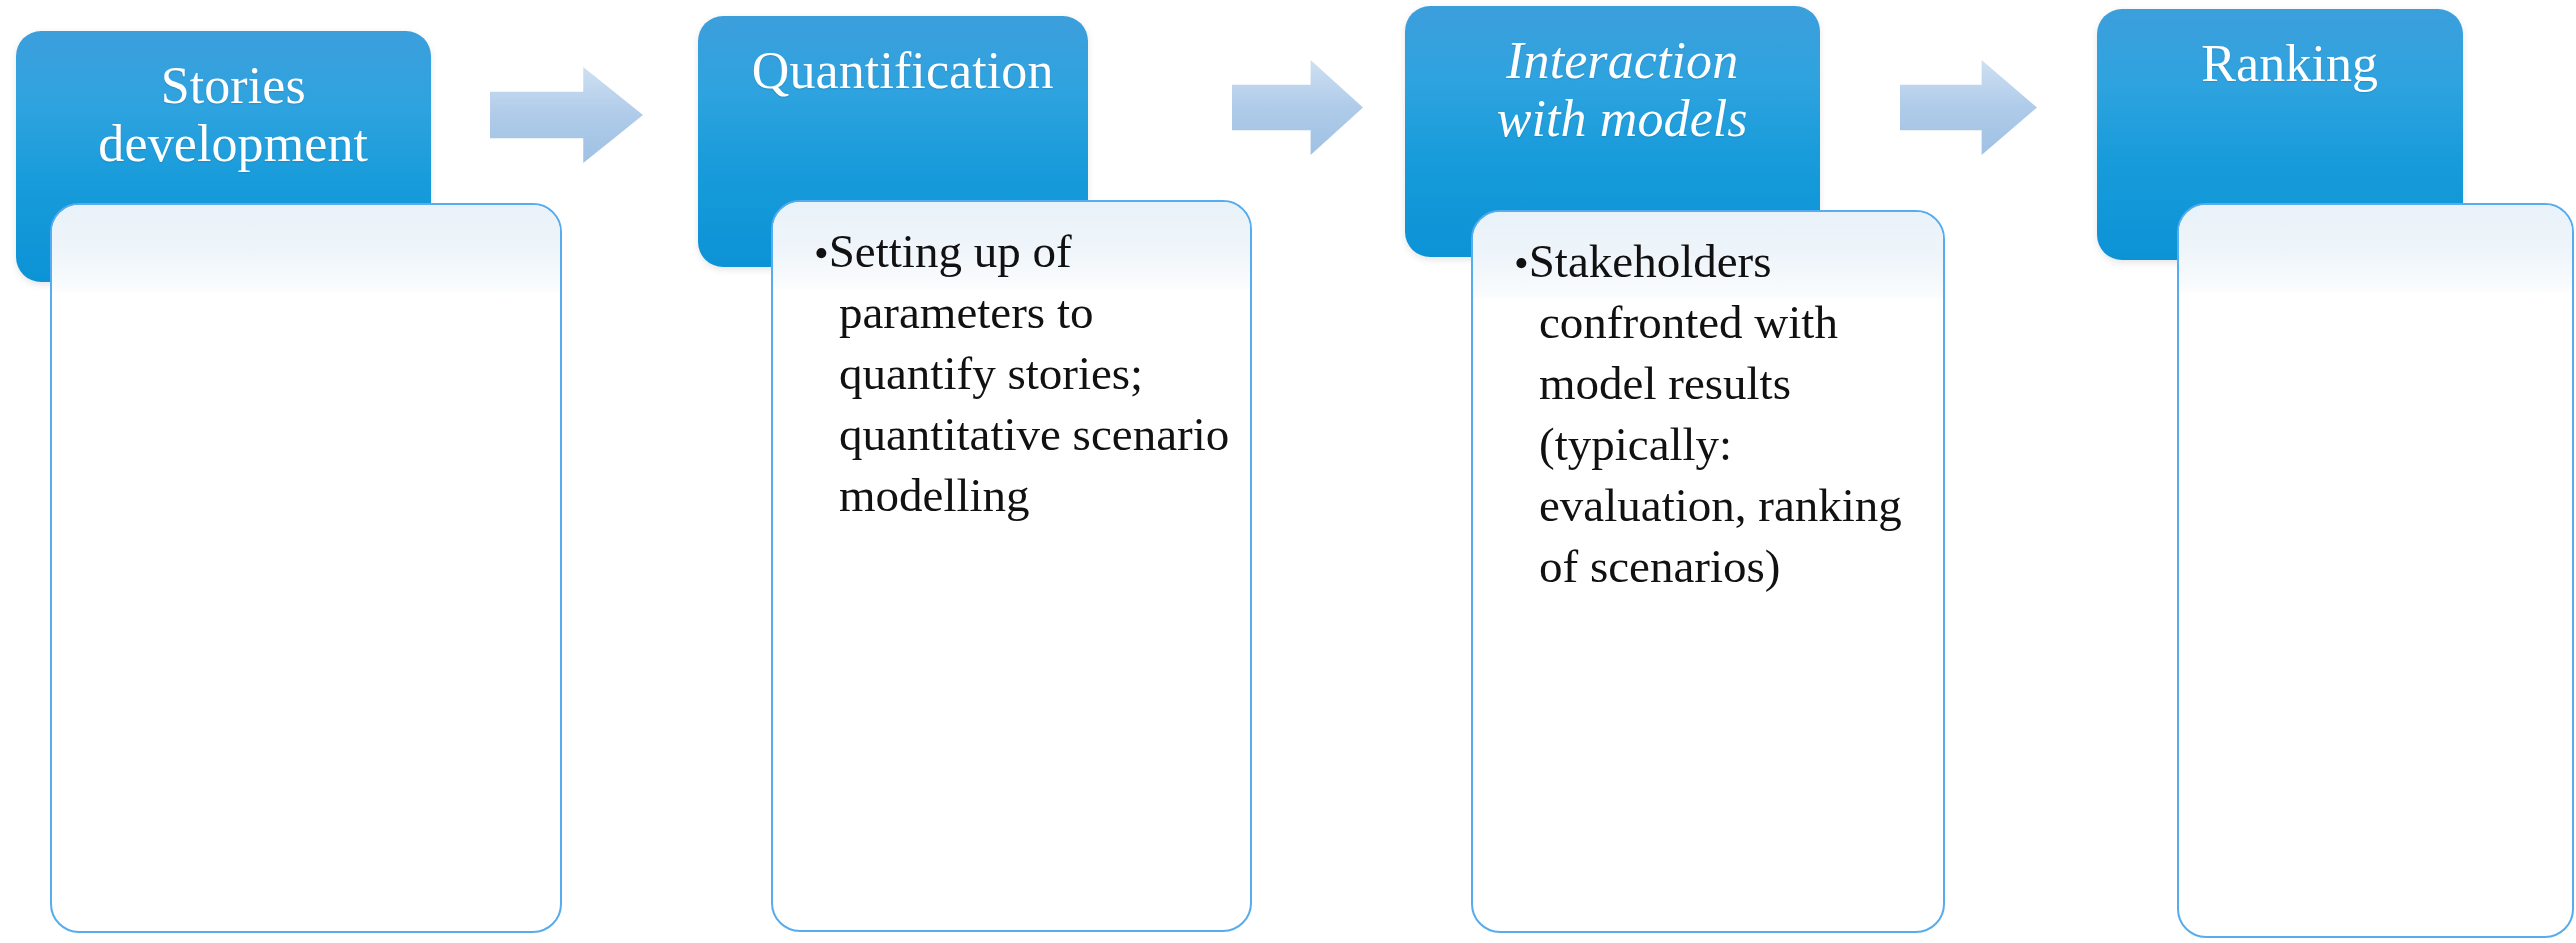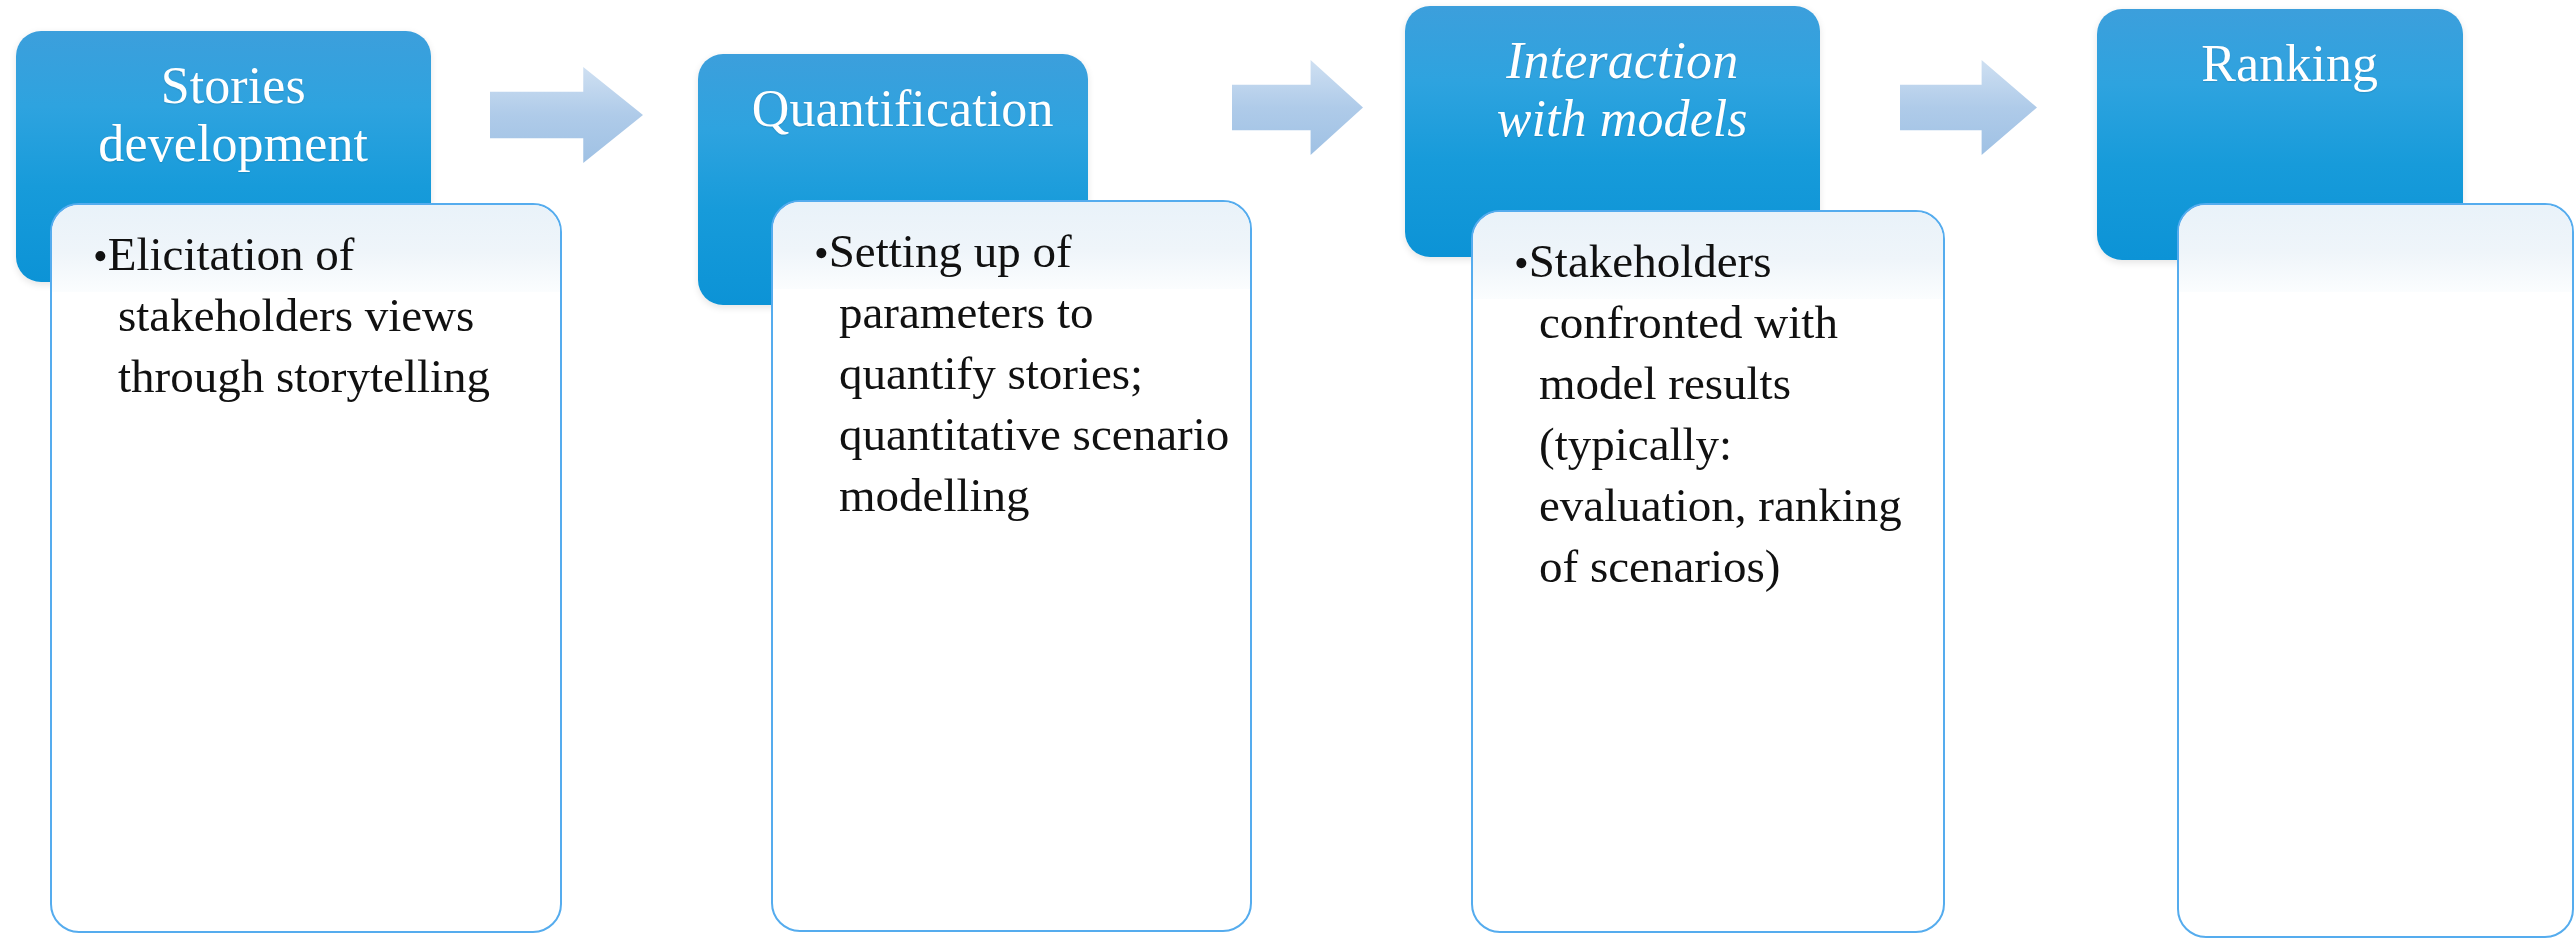--- a/index.html
+++ b/index.html
@@ -85,39 +85,36 @@
 <body>
 
 <div class="canvas">
 
   <div class="step-header" style="left:16px;top:31px;width:415px;height:251px;">
     <div class="step-header-title">Stories
 development</div>
   </div>
   <div class="step-card" style="left:50px;top:203px;width:512px;height:730px;">
     <div class="step-card-sheen"></div>
-    <div class="step-card-body">
-      <span class="bullet-row"><span class="bullet-dot">•</span><span>Elicitation of stakeholders views through storytelling</span></span>
-    </div>
   </div>
 
   <div class="flow-arrow" style="left:490px;top:64px;width:153px;height:102px;">
     <svg viewBox="0 0 210 140" preserveAspectRatio="none" aria-hidden="true">
       <defs>
         <linearGradient id="ag1" x1="0" y1="0" x2="0" y2="1">
           <stop offset="0%" stop-color="#CFE0F2"></stop>
           <stop offset="50%" stop-color="#AFCBE9"></stop>
           <stop offset="100%" stop-color="#9FC1E4"></stop>
         </linearGradient>
       </defs>
       <polygon points="0,38 128,38 128,4 210,70 128,136 128,102 0,102" fill="url(#ag1)"></polygon>
     </svg>
   </div>
 
-  <div class="step-header" style="left:698px;top:16px;width:390px;height:251px;margin-top:38px;">
+  <div class="step-header" style="left:698px;top:16px;width:390px;height:251px;">
     <div class="step-header-title">Quantification</div>
   </div>
   <div class="step-card" style="left:771px;top:200px;width:481px;height:732px;">
     <div class="step-card-sheen"></div>
     <div class="step-card-body">
       <span class="bullet-row"><span class="bullet-dot">•</span><span>Setting up of parameters to quantify stories; quantitative scenario modelling</span></span>
     </div>
   </div>
 
   <div class="flow-arrow" style="left:1232px;top:57px;width:131px;height:101px;">

